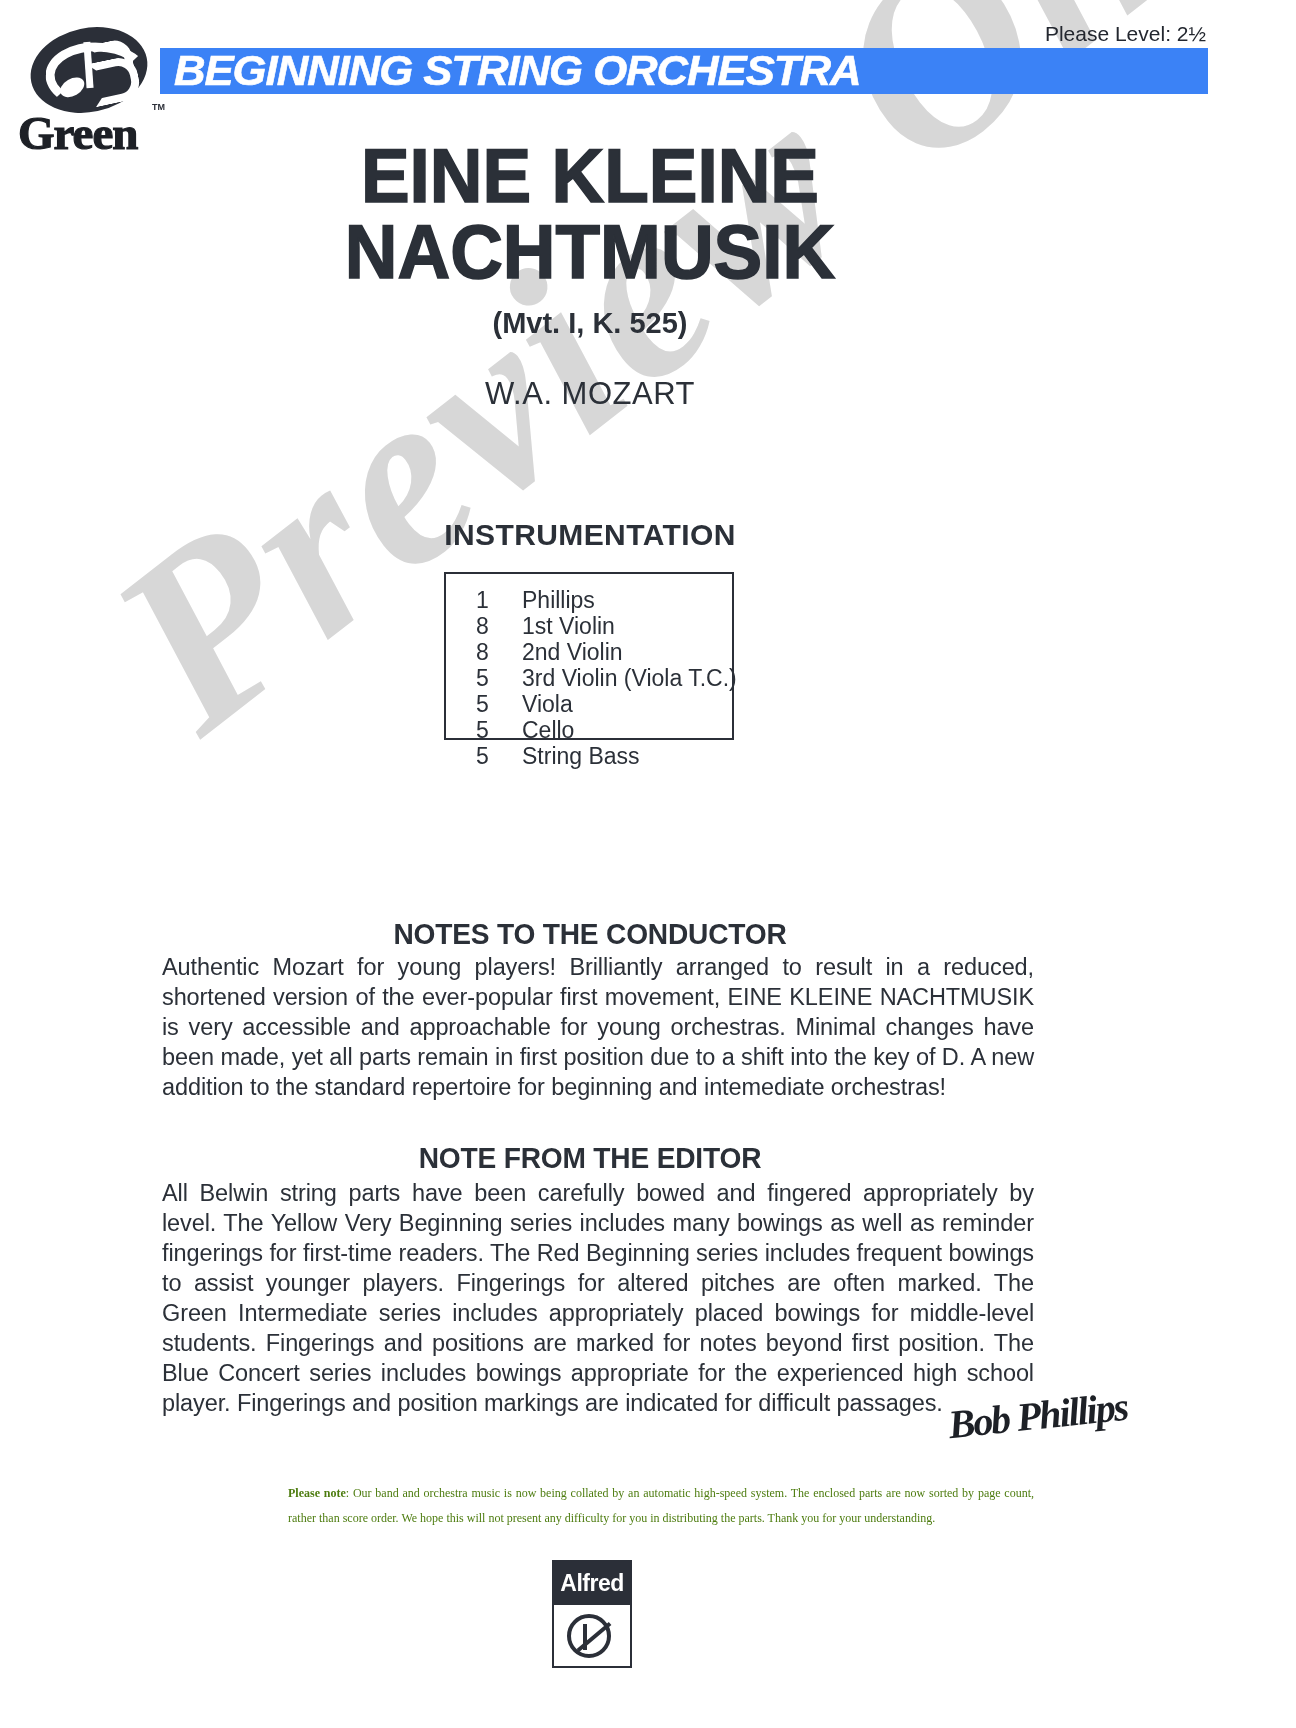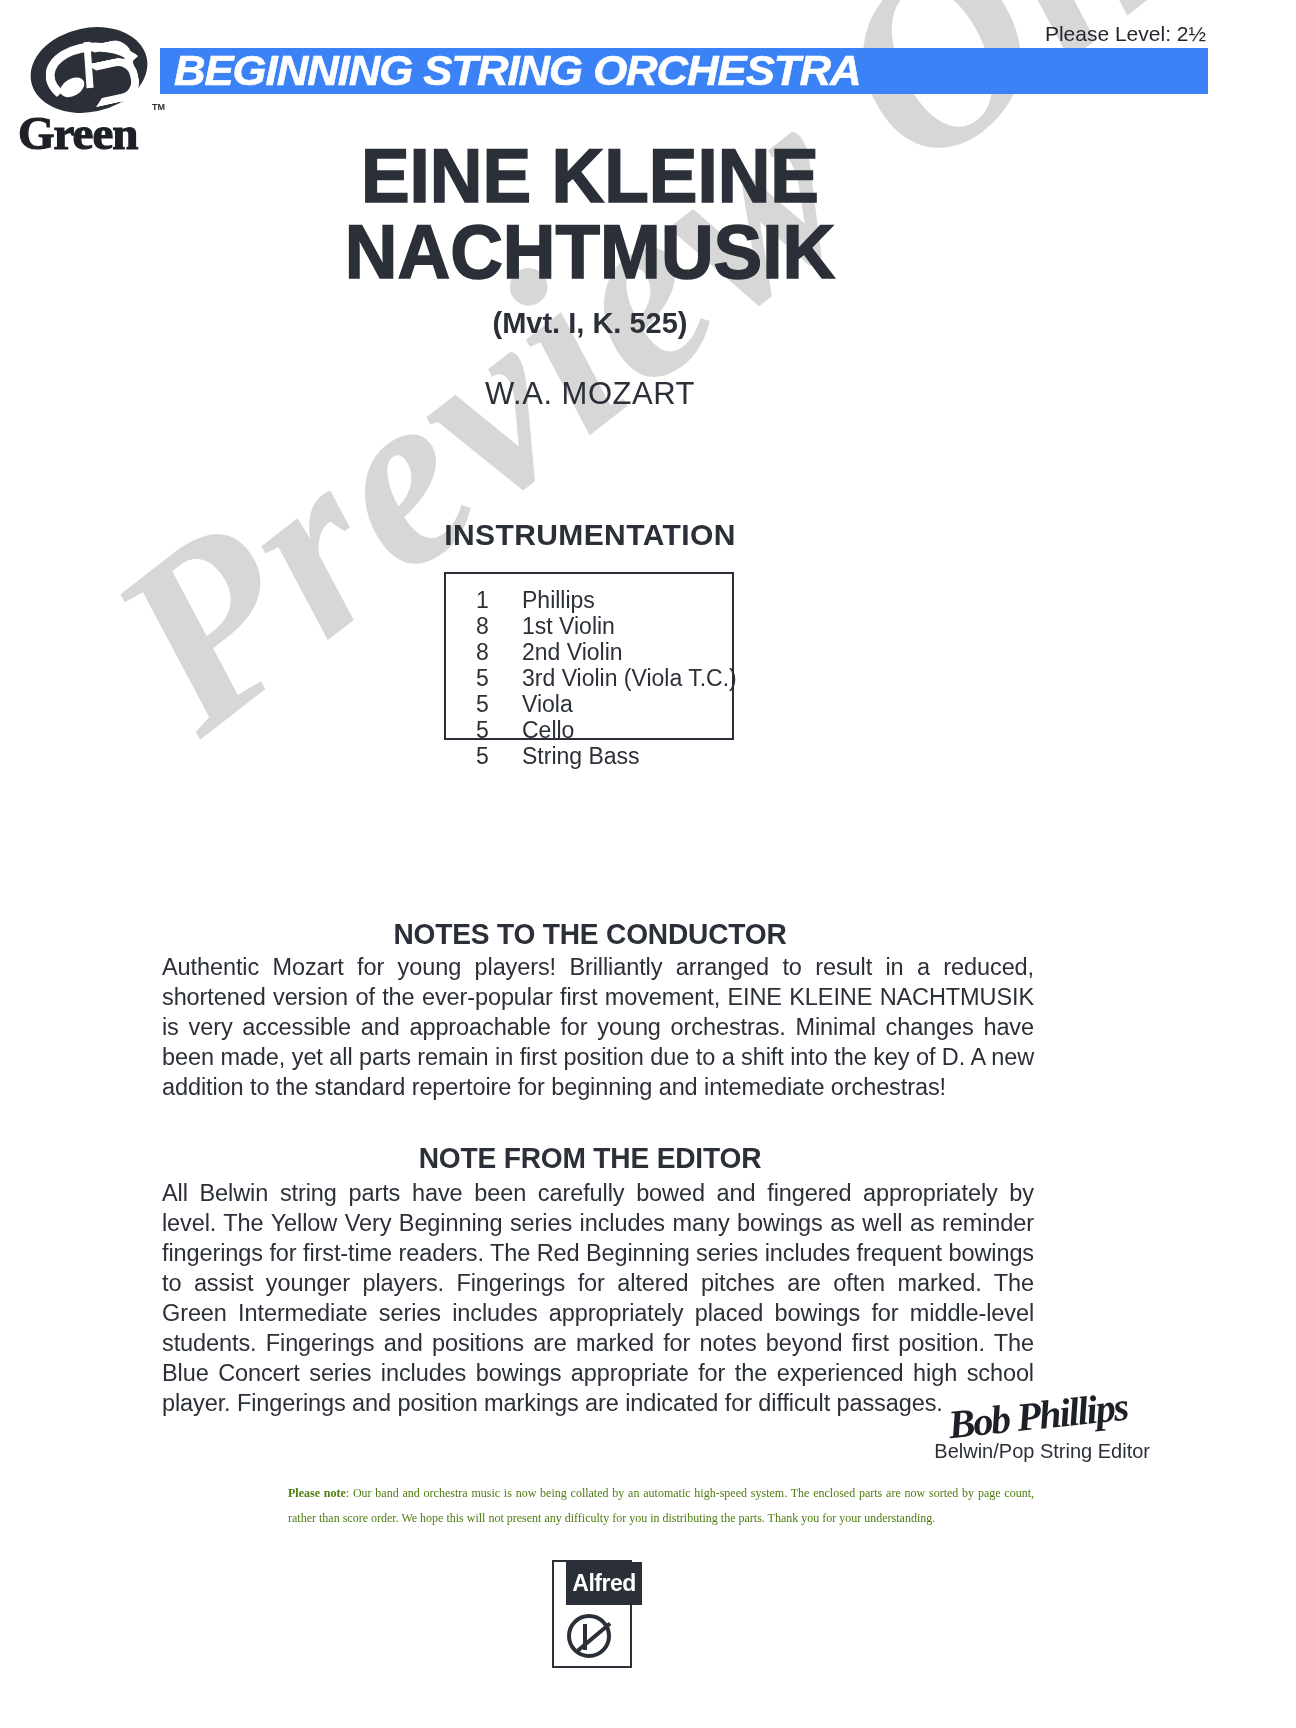--- a/index.html
+++ b/index.html
@@ -323,21 +323,20 @@
     position: absolute;
     left: 0; top: 0;
     width: 100%; height: 43px;
     background: #2b2f38;
     color: #ffffff;
     font-size: 23px;
     font-weight: 700;
     line-height: 43px;
     text-align: center;
     letter-spacing: -0.5px;
-    margin-left: 12px;
   }
   .alfred-logo .alfred-mark {
     position: absolute;
     left: 50%;
     top: 52px;
     transform: translateX(-50%);
     width: 50px;
     height: 46px;
   }
   .alfred-logo .alfred-mark .ring {
@@ -430,21 +429,20 @@
       </div>
   </div>
 
   <div class="section-heading" id="heading-conductor">NOTES TO THE CONDUCTOR</div>
   <div class="body-para" id="para-conductor">Authentic Mozart for young players! Brilliantly arranged to result in a reduced, shortened version of the ever-popular first movement, EINE KLEINE NACHTMUSIK is very accessible and approachable for young orchestras.  Minimal changes have been made, yet all parts remain in first position due to a shift into the key of D. A new addition to the standard repertoire for beginning and intemediate orchestras!</div>
 
   <div class="section-heading" id="heading-editor">NOTE FROM THE EDITOR</div>
   <div class="body-para" id="para-editor">All Belwin string parts have been carefully bowed and fingered appropriately by level. The Yellow Very Beginning series includes many bowings as well as reminder fingerings for first-time readers. The Red Beginning series includes frequent bowings to assist younger players. Fingerings for altered pitches are often marked. The Green Intermediate series includes appropriately placed bowings for middle-level students. Fingerings and positions are marked for notes beyond first position. The Blue Concert series includes bowings appropriate for the experienced high school player. Fingerings and position markings are indicated for difficult passages.</div>
 
   <div class="signature">Bob Phillips</div>
-  <div class="editor-credit">Belwin/Pop String Editor</div>
 
   <div class="please-note">
     <b>Please note</b><span>:  Our band and orchestra music is now being collated by an automatic high-speed system. The enclosed parts are now sorted by page count, rather than score order.  We hope this will not present any difficulty for you in distributing the parts.  Thank you for your understanding.</span>
   </div>
 
   <div class="alfred-logo">
     <div class="alfred-top">Alfred</div>
     <div class="alfred-mark">
       <div class="ring"></div>
       <div class="bar"></div>

